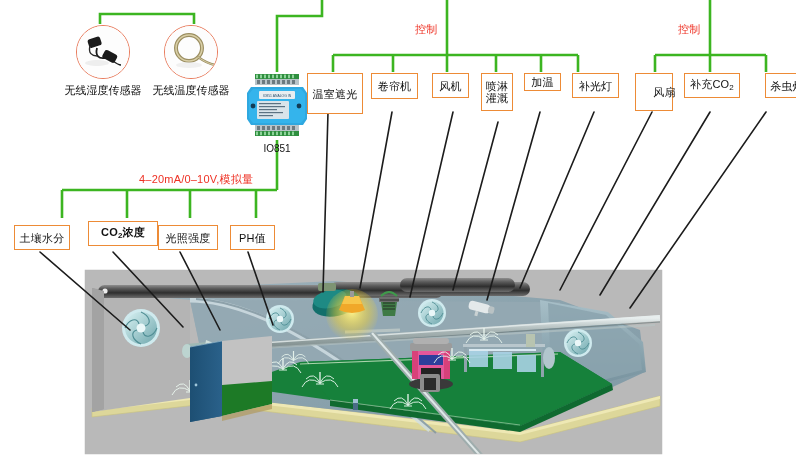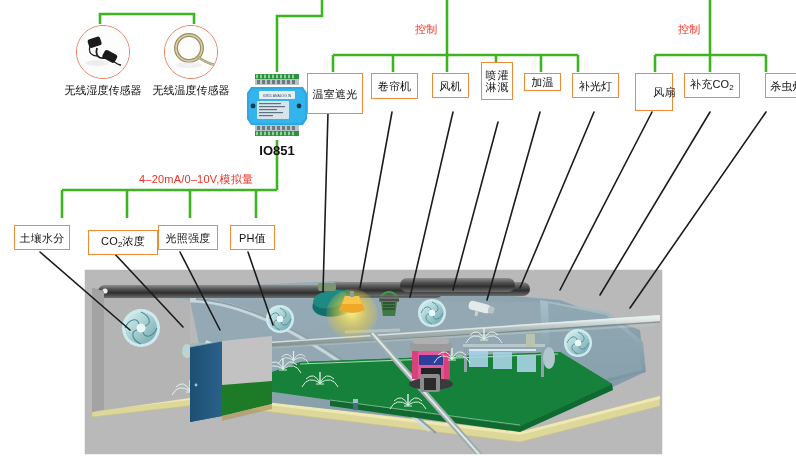--- a/index.html
+++ b/index.html
@@ -55,21 +55,21 @@
     font-size:11px;
     color:#111;
     font-weight:normal;
     white-space:nowrap;
     text-align:center;
   }
 
   
   .io-module{position:absolute;}
   .io-caption{
-    position:absolute;font-size:13px;color:#111;white-space:nowrap;font-weight:bold;
+    position:absolute;font-size:10px;color:#111;white-space:nowrap;
   }
 </style>
 </head>
 <body>
 
 <div id="stage">
 
   <svg class="svg-layer" viewBox="0 0 796 459" width="796" height="459">
     <defs>
       <linearGradient id="roofPipe" x1="0" y1="0" x2="0" y2="1">
@@ -459,30 +459,30 @@
       </g>
     </svg>
   </div>
   <div class="io-caption" style="left:247px;top:143px;width:60px;text-align:center;">IO851</div>
 
   <div class="red-label" style="left:139px;top:172px;">4–20mA/0–10V,模拟量</div>
   <div class="red-label" style="left:415px;top:22px;">控制</div>
   <div class="red-label" style="left:678px;top:22px;">控制</div>
 
   <div class="box" style="left:14px;top:225px;width:56px;height:25px;">土壤水分</div>
-  <div class="box" style="left:88px;top:230px;width:70px;height:25px;">
+  <div class="box" style="left:88px;top:221px;width:70px;height:25px;font-weight:bold;">
     <span>CO<sub>2</sub>浓度</span>
   </div>
   <div class="box" style="left:158px;top:225px;width:60px;height:25px;">光照强度</div>
   <div class="box" style="left:230px;top:225px;width:45px;height:25px;">PH值</div>
 
   <div class="box" style="left:307px;top:73px;width:56px;height:41px;">温室遮光</div>
   <div class="box" style="left:371px;top:73px;width:47px;height:26px;">卷帘机</div>
   <div class="box" style="left:432px;top:73px;width:37px;height:25px;">风机</div>
-  <div class="box two-line" style="left:481px;top:62px;width:32px;height:38px;">
+  <div class="box two-line" style="left:481px;top:73px;width:32px;height:38px;flex-direction:column;">
     <span>喷淋</span>
     <span>灌溉</span>
   </div>
   <div class="box" style="left:524px;top:73px;width:37px;height:18px;">加温</div>
   <div class="box" style="left:572px;top:73px;width:47px;height:25px;">补光灯</div>
 
   <div class="box" style="left:635px;top:73px;width:38px;height:38px;padding-left:24px;">风扇</div>
   <div class="box" style="left:684px;top:73px;width:56px;height:25px;">
     <span>补充CO<sub>2</sub></span>
   </div>

